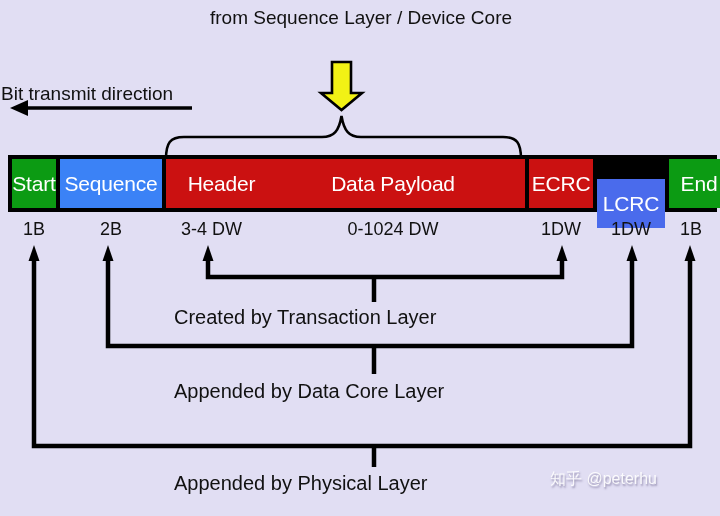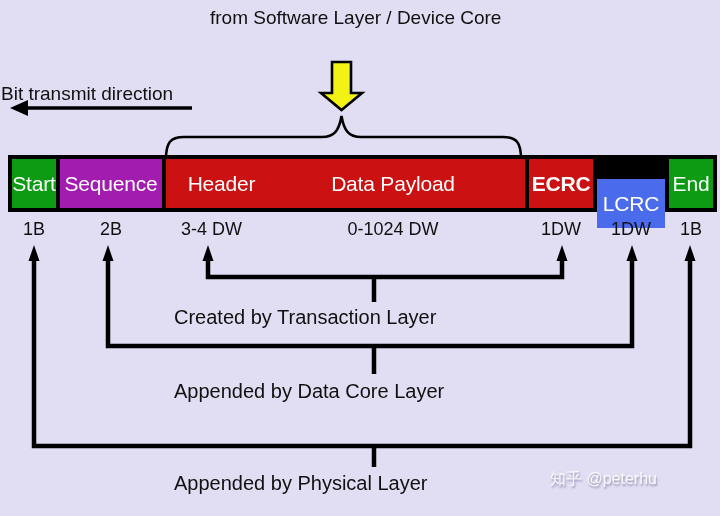--- a/index.html
+++ b/index.html
@@ -26,21 +26,21 @@
   .bracket-label{width:400px;left:174px;text-align:left;font-size:20px;color:var(--ink);white-space:nowrap;}
   .watermark{left:550px;top:469px;font-size:16px;color:rgba(255,255,255,0.9);
              text-shadow:1px 1.5px 2px rgba(135,128,165,0.85);white-space:nowrap;}
 </style>
 </head>
 <body>
 
 <div class="stage">
 
   <div class="abs top-note">
-    <div>from Software Layer / Device Core</div>
+    <div>from Sequence Layer / Device Core</div>
   </div>
 
   <div class="abs bit-dir">Bit transmit direction</div>
 
   <svg class="abs overlay" viewBox="0 0 720 516">
 
     <g>
       <line class="stroke thin" x1="192" y1="108" x2="24" y2="108"></line>
       <polygon class="head" points="10,108 28,100 28,116"></polygon>
     </g>
@@ -67,26 +67,26 @@
     <g>
       <path class="stroke thick" d="M 34,260 L 34,446 L 690,446 L 690,260"></path>
       <line class="stroke thick" x1="374" y1="446" x2="374" y2="467"></line>
       <polygon class="head" points="34,245 28.5,261 39.5,261"></polygon>
       <polygon class="head" points="690,245 684.5,261 695.5,261"></polygon>
     </g>
   </svg>
 
   <div class="abs bar" id="packet-bar">
       <div class="seg" style="left: 4px; width: 44px; background: rgb(12, 155, 19);">Start</div>
-      <div class="seg" style="left: 52px; width: 102px; background: #a21caf;">Sequence</div>
+      <div class="seg" style="left: 52px; width: 102px; background: #3b82f6;">Sequence</div>
       <div class="seg" style="left: 158px; width: 111px; background: rgb(203, 17, 17);">Header</div>
       <div class="seg" style="left: 253px; width: 264px; background: rgb(203, 17, 17);">Data Payload</div>
-      <div class="seg" style="left: 521px; width: 64px; background: rgb(203, 17, 17); font-weight: bold;">ECRC</div>
+      <div class="seg" style="left: 521px; width: 64px; background: rgb(203, 17, 17);">ECRC</div>
       <div class="seg" style="left: 589px; width: 68px; background: rgb(74, 107, 236); margin-top: 20px;">LCRC</div>
-      <div class="seg" style="left: 661px; width: 44px; background: rgb(12, 155, 19);">End</div>
+      <div class="seg" style="left: 661px; width: 44px; background: rgb(12, 155, 19); padding-left: 8px;">End</div>
     </div>
 
   <div id="size-labels">
       <div class="abs size-label" style="left: -26px;">1B</div>
       <div class="abs size-label" style="left: 51px;">2B</div>
       <div class="abs size-label" style="left: 151.5px;">3-4 DW</div>
       <div class="abs size-label" style="left: 333px;">0-1024 DW</div>
       <div class="abs size-label" style="left: 501px;">1DW</div>
       <div class="abs size-label" style="left: 571px;">1DW</div>
       <div class="abs size-label" style="left: 631px;">1B</div>

